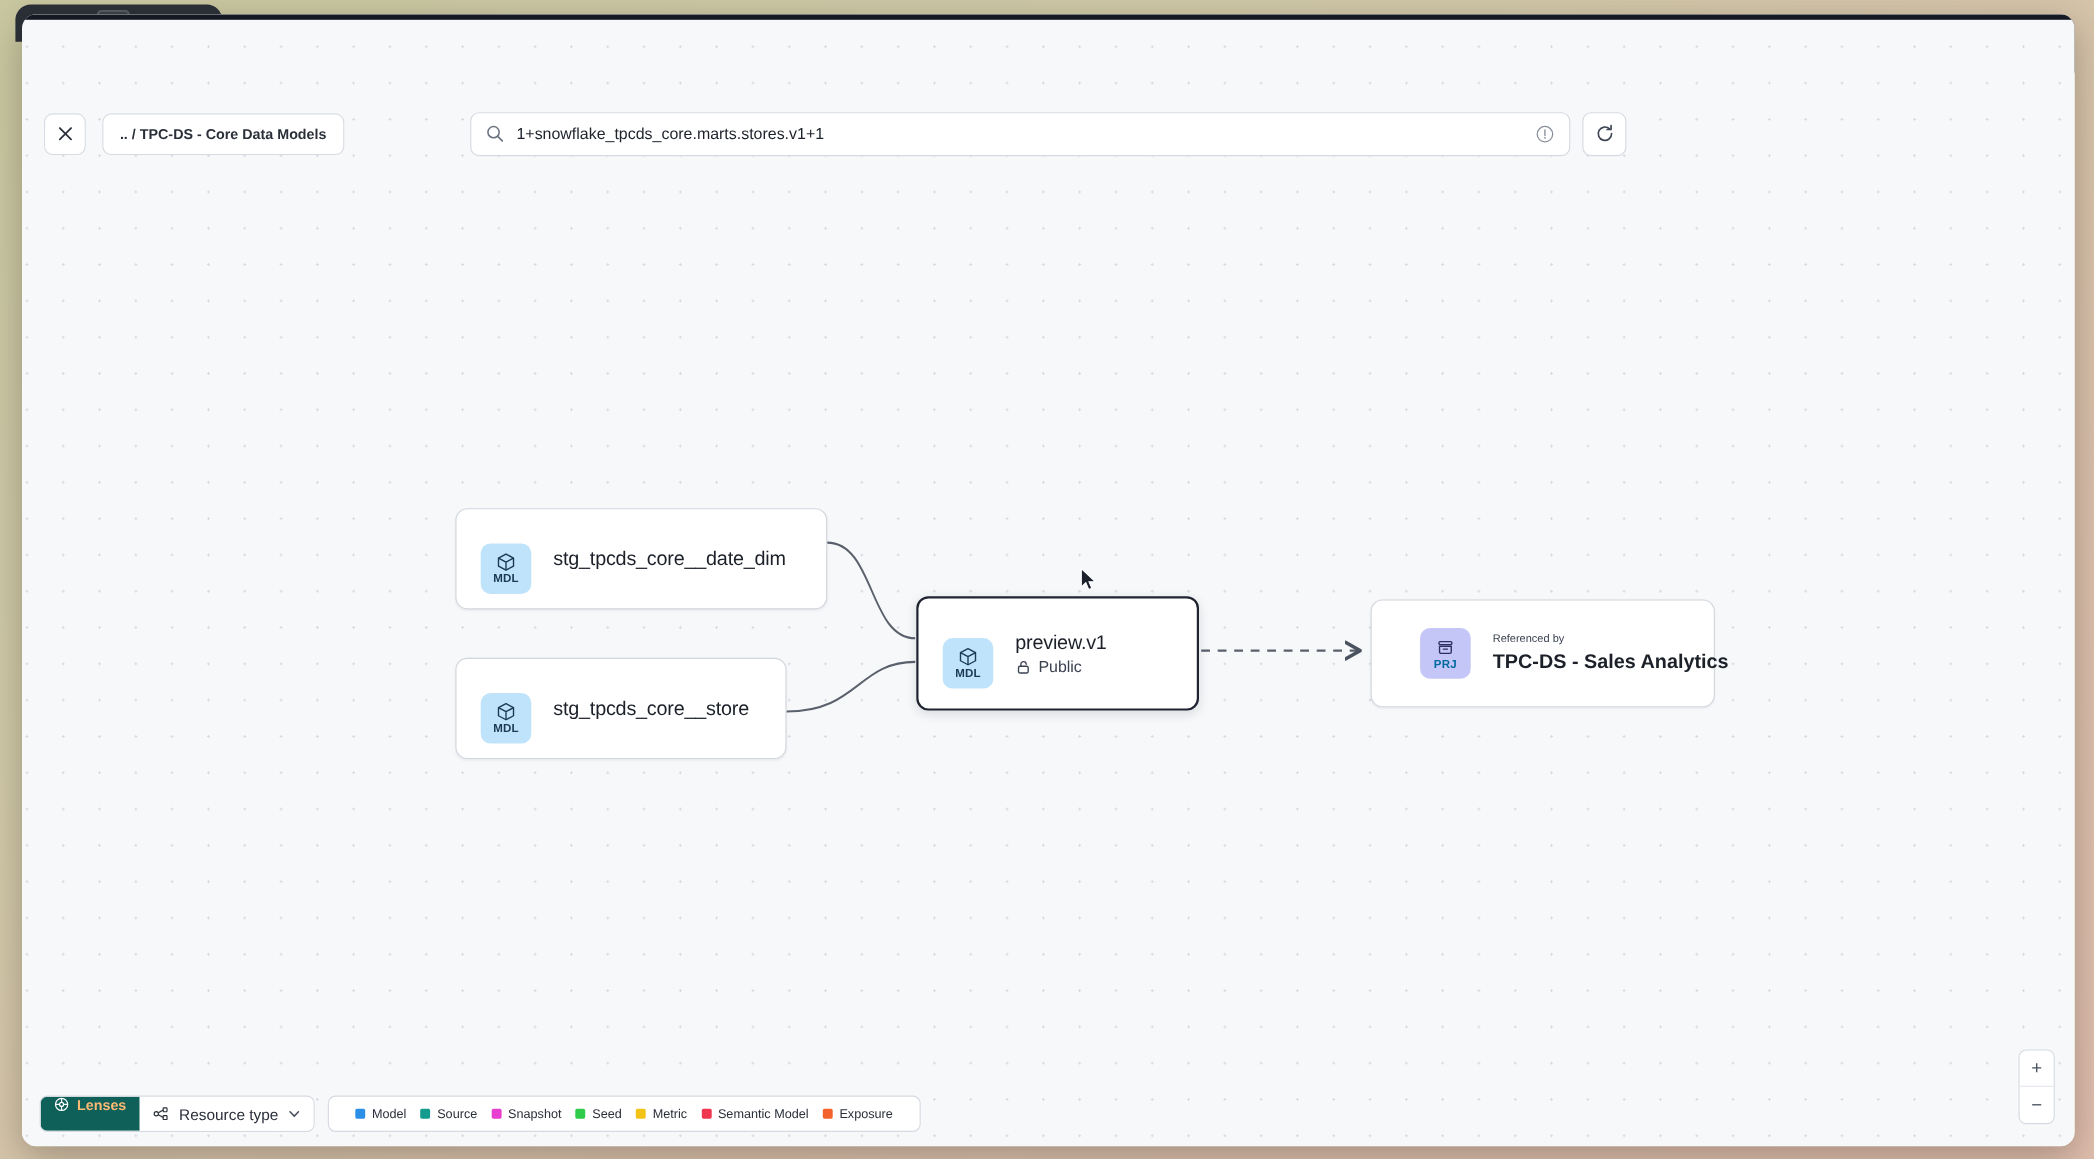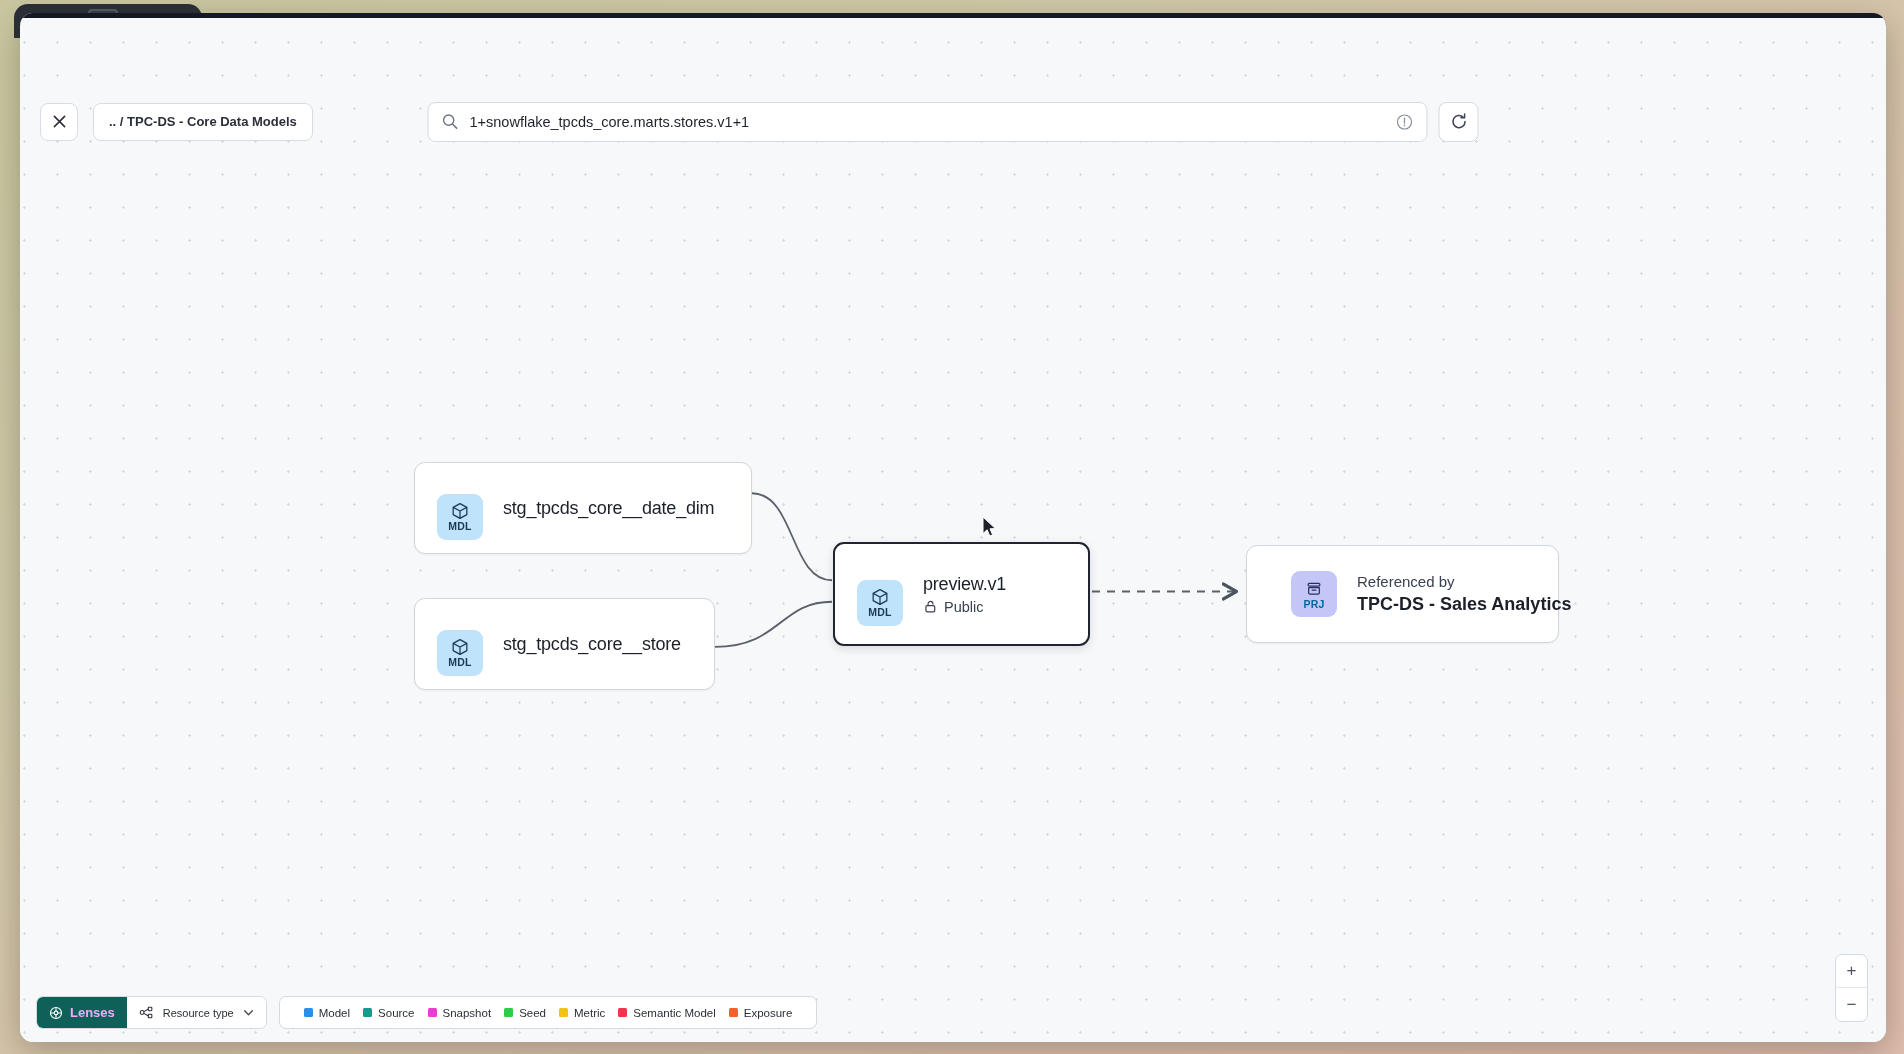--- a/index.html
+++ b/index.html
@@ -161,42 +161,42 @@
   }
   .badge.mdl { background: #bfe3fa; color: #1b3a52; margin-top: 17px; }
   .badge.prj { background: #c3c6f6; color: #0369a1; margin-left: 22px; }
   .badge-label { font-size: 10.5px; font-weight: 700; letter-spacing: .2px; line-height: 1;}
   .node-title { font-size: 18px; font-weight: 500; color: #1b2029; letter-spacing: -.2px; white-space: nowrap;}
   .node-body { display: flex; flex-direction: column; gap: 4px; }
   .node-sub {
     display: flex; align-items: center; gap: 6px;
     font-size: 14.5px; color: #3a4150; font-weight: 400;
   }
-  .node-eyebrow { font-size: 15px; color: #3a4150; font-weight: 400; }
+  .node-eyebrow { font-size: 10px; color: #3a4150; font-weight: 400; }
   .node-strong { font-size: 18px; font-weight: 600; color: #1b2029; white-space: nowrap;}
 
   
   .bottombar {
     position: absolute; left: 16px; bottom: 13px;
     display: flex; align-items: center; gap: 12px;
     z-index: 6;
   }
   .lensgroup {
     display: flex; align-items: center;
     height: 33px; border-radius: 7px; overflow: hidden;
     border: 1px solid #d5d9e0; background: #fff;
   }
   .lens-btn {
-    background: #10605a; color: #f0abfc;
-    height: 100%; display: flex; align-items: center; gap: 7px;
-    padding: 10px 12px; font-size: 13px; font-weight: 600; cursor: pointer;
+    background: #10605a; color: #fdba74;
+    height: 100%; display: flex; align-items: flex-start; gap: 7px;
+    padding: 0 12px; font-size: 13px; font-weight: 600; cursor: pointer;
   }
   .restype-btn {
     height: 100%; display: flex; align-items: center; gap: 9px;
-    padding: 0 12px; font-size: 11px; color: #2a2f39; font-weight: 500;
+    padding: 0 12px; font-size: 14px; color: #2a2f39; font-weight: 500;
     background: #fff; cursor: pointer;
   }
   .legend {
     height: 33px; border-radius: 7px; border: 1px solid #d5d9e0; background: #fff;
     display: flex; align-items: center; gap: 13px; padding: 0 24px;
   }
   .legend-item { display: flex; align-items: center; gap: 6px; font-size: 11.5px; color: #2a2f39; font-weight: 500; white-space: nowrap;}
   .swatch { width: 9px; height: 9px; border-radius: 1.5px; display: block; }
 
   .zoomctl {

